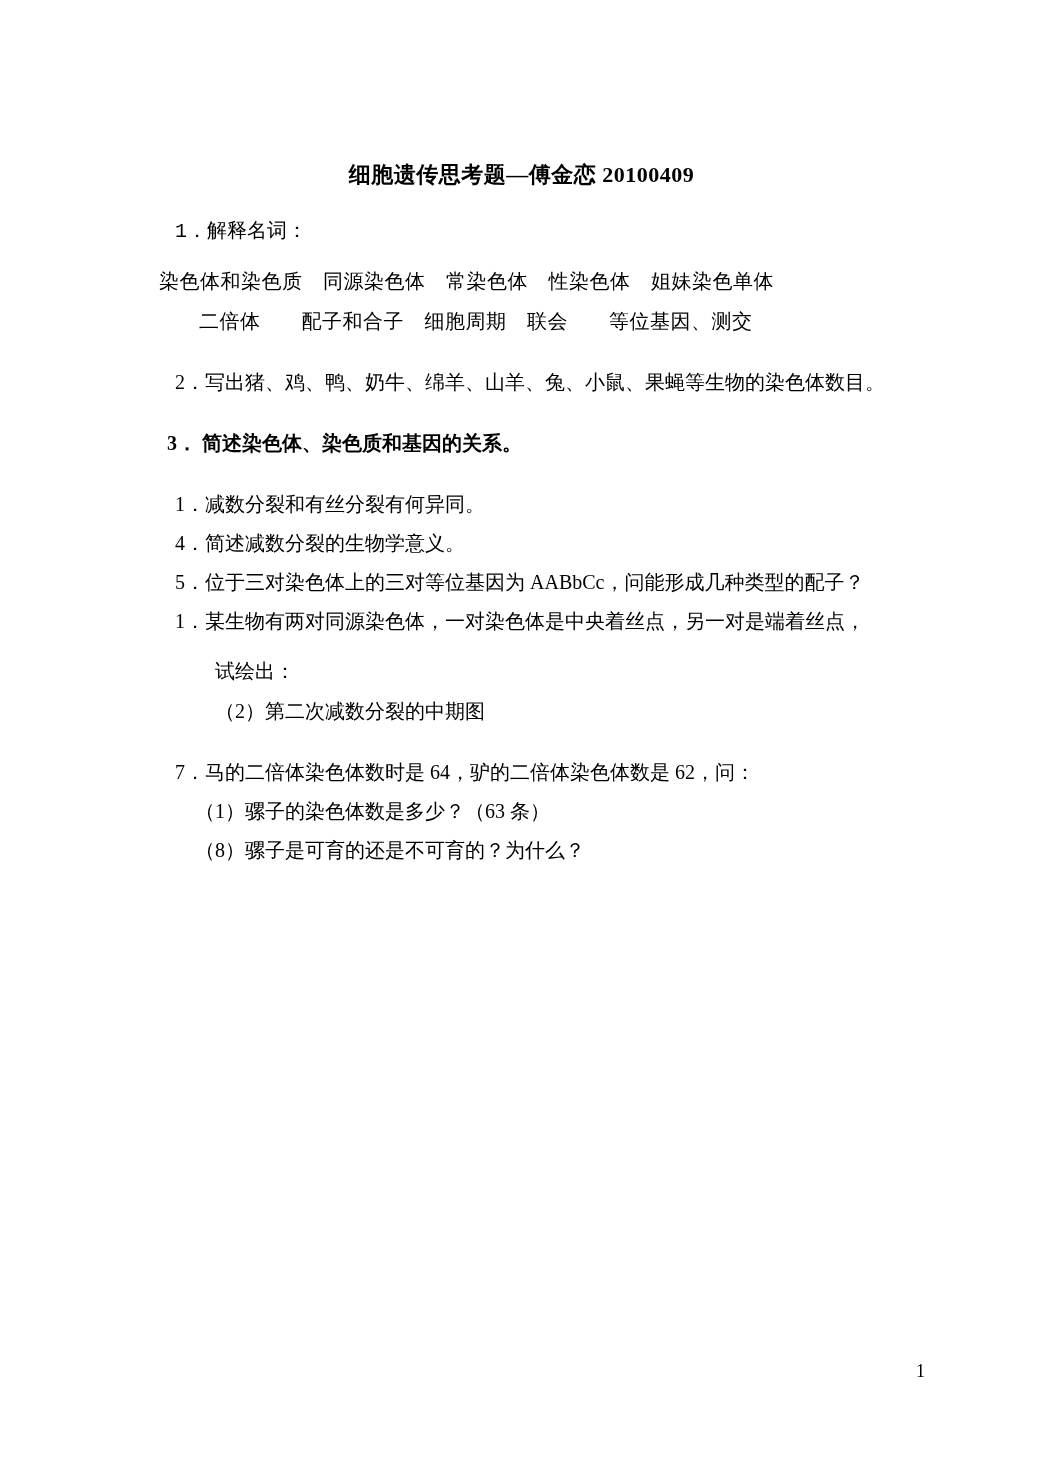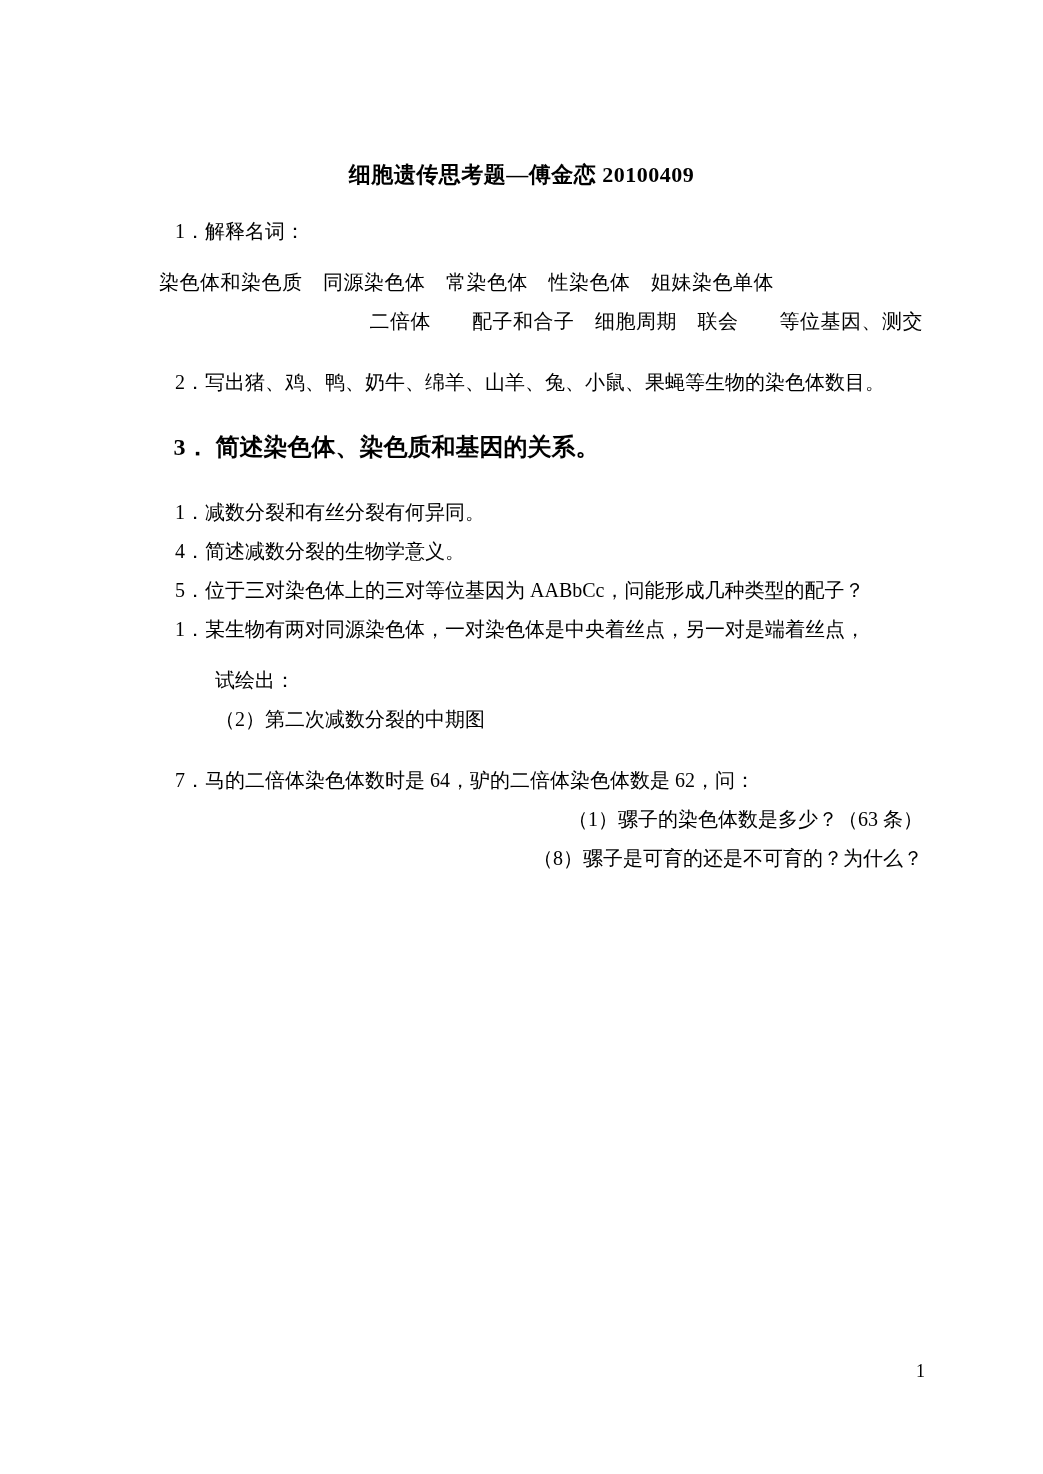--- a/index.html
+++ b/index.html
@@ -48,41 +48,40 @@
   .indent2 {
     text-indent: 2em;
   }
   .gap-lg {
     margin-top: 22px;
   }
   .gap-md {
   }
   .gap-sm {
     margin-top: 12px;
+    font-family: Liberation Mono, monospace;
   }
   .terms-line1 {
     text-indent: 1.2em;
     letter-spacing: 0.5px;
   }
   .terms-line2 {
     text-indent: 3.2em;
     letter-spacing: 0.5px;
-    text-align: right;
   }
   .bold-q {
     font-weight: bold;
     text-indent: 1.6em;
-    font-size: 24px;
+    font-size: 20px;
   }
   .sub {
     text-indent: 4em;
   }
   .sub2 {
     text-indent: 3em;
-    text-align: right;
   }
   .page-number {
     position: absolute;
     right: 118px;
     bottom: 92px;
     font-size: 18px;
   }
 </style>
 </head>
 <body>

